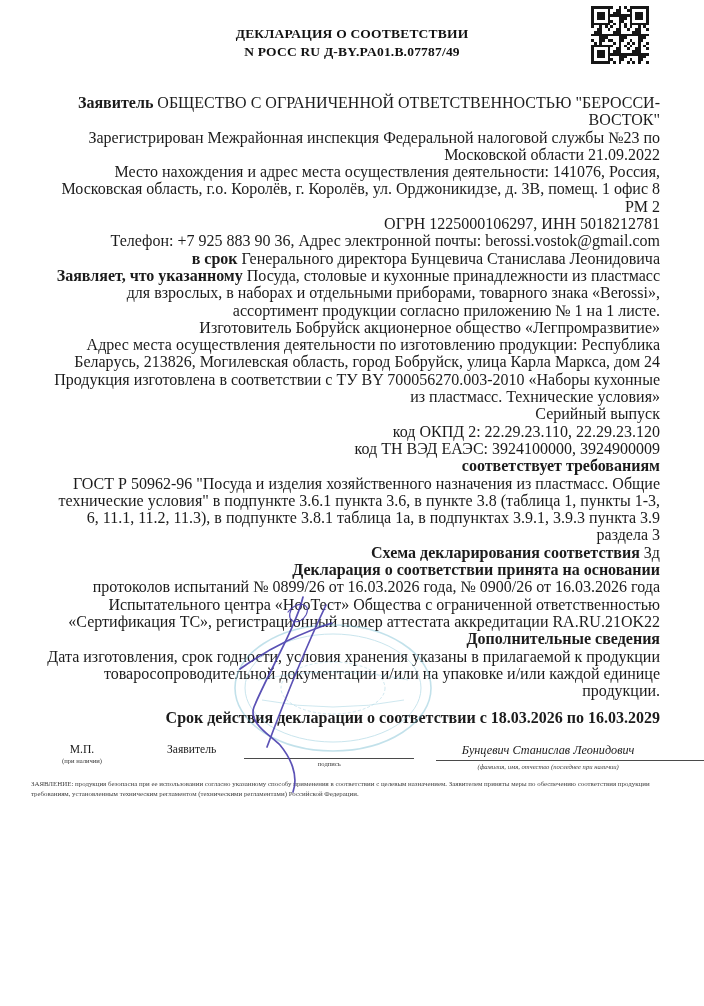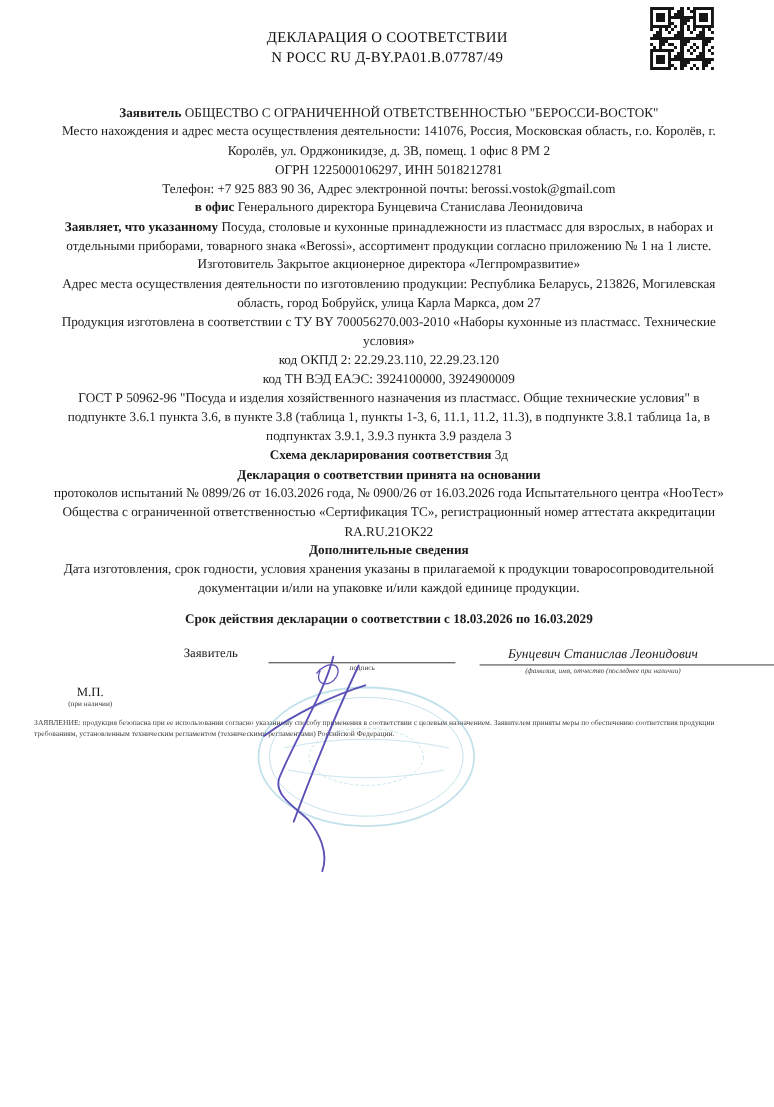--- a/index.html
+++ b/index.html
@@ -7,47 +7,47 @@
     position:relative;
     width:704px;height:1006px;
     background:#ffffff;
     font-family:"Liberation Serif", serif;
     color:#1b1b1b;
     overflow:hidden;
   }
   .title{
     padding-top:25px;
     text-align:center;
-    font-weight:normal;
+    font-weight:bold;
     font-size:13.5px;
     line-height:18px;
     color:#121212;
     letter-spacing:0.2px;
   }
   .qr{
     position:absolute;
     left:591px;top:6px;
     width:58px;height:58px;
   }
   .doc-body{
     margin:33px 44px 16px 47px;
-    font-size:12px;
+    font-size:16px;
     line-height:17.3px;
-    text-align:center;
+    text-align:right;
   }
   .para{margin:0;}
   .para .b{font-weight:bold;}
   .gap-top{margin-top:10px;}
   .sig-row{
     display:flex;
     align-items:flex-start;
     margin:12px 44px 0 47px;
     font-size:11.6px;
   }
-  .col-mp{width:70px;text-align:center;margin-top:36px;}
+  .col-mp{width:70px;text-align:center;}
   .mp-note,.sig-note,.name-note{
     font-size:6.6px;
     color:#3a3a3a;
     text-align:center;
     line-height:9px;
   }
   .col-applicant{margin-left:50px;white-space:nowrap;}
   .col-sigline{
     flex:0 0 170px;
     margin-left:28px;
@@ -244,30 +244,33 @@
       </g>
   </svg>
 
   <div class="title">
     <div>ДЕКЛАРАЦИЯ О СООТВЕТСТВИИ</div>
     <div>N РОСС RU Д-BY.PA01.B.07787/49</div>
   </div>
 
   <div class="doc-body">
     <div class="para"><span class="b">Заявитель </span><span>ОБЩЕСТВО С ОГРАНИЧЕННОЙ ОТВЕТСТВЕННОСТЬЮ "БЕРОССИ-ВОСТОК"</span></div>
+    <div class="para"><span class="b"></span><span>Зарегистрирован Межрайонная инспекция Федеральной налоговой службы №23 по Московской области 21.09.2022</span></div>
     <div class="para"><span class="b"></span><span>Место нахождения и адрес места осуществления деятельности: 141076, Россия, Московская область, г.о. Королёв, г. Королёв, ул. Орджоникидзе, д. 3В, помещ. 1 офис 8 РМ 2</span></div>
     <div class="para"><span class="b"></span><span>ОГРН 1225000106297, ИНН 5018212781</span></div>
     <div class="para"><span class="b"></span><span>Телефон: +7 925 883 90 36, Адрес электронной почты: berossi.vostok@gmail.com</span></div>
-    <div class="para"><span class="b">в офис </span><span>Генерального директора Бунцевича Станислава Леонидовича</span></div>
+    <div class="para"><span class="b">в срок </span><span>Генерального директора Бунцевича Станислава Леонидовича</span></div>
     <div class="para"><span class="b">Заявляет, что указанному </span><span>Посуда, столовые и кухонные принадлежности из пластмасс для взрослых, в наборах и отдельными приборами, товарного знака «Berossi», ассортимент продукции согласно приложению № 1 на 1 листе.</span></div>
-    <div class="para"><span class="b"></span><span>Изготовитель Закрытое акционерное директора «Легпромразвитие»</span></div>
-    <div class="para"><span class="b"></span><span>Адрес места осуществления деятельности по изготовлению продукции: Республика Беларусь, 213826, Могилевская область, город Бобруйск, улица Карла Маркса, дом 27</span></div>
+    <div class="para"><span class="b"></span><span>Изготовитель Бобруйск акционерное общество «Легпромразвитие»</span></div>
+    <div class="para"><span class="b"></span><span>Адрес места осуществления деятельности по изготовлению продукции: Республика Беларусь, 213826, Могилевская область, город Бобруйск, улица Карла Маркса, дом 24</span></div>
     <div class="para"><span class="b"></span><span>Продукция изготовлена в соответствии с ТУ BY 700056270.003-2010 «Наборы кухонные из пластмасс. Технические условия»</span></div>
+    <div class="para"><span class="b"></span><span>Серийный выпуск</span></div>
     <div class="para"><span class="b"></span><span>код ОКПД 2: 22.29.23.110, 22.29.23.120</span></div>
     <div class="para"><span class="b"></span><span>код ТН ВЭД ЕАЭС: 3924100000, 3924900009</span></div>
+    <div class="para"><span class="b">соответствует требованиям</span><span></span></div>
     <div class="para"><span class="b"></span><span>ГОСТ Р 50962-96 "Посуда и изделия хозяйственного назначения из пластмасс. Общие технические условия" в подпункте 3.6.1 пункта 3.6, в пункте 3.8 (таблица 1, пункты 1-3, 6, 11.1, 11.2, 11.3), в подпункте 3.8.1 таблица 1а, в подпунктах 3.9.1, 3.9.3 пункта 3.9 раздела 3</span></div>
     <div class="para"><span class="b">Схема декларирования соответствия </span><span>3д</span></div>
     <div class="para"><span class="b">Декларация о соответствии принята на основании</span><span></span></div>
     <div class="para"><span class="b"></span><span>протоколов испытаний № 0899/26 от 16.03.2026 года, № 0900/26 от 16.03.2026 года Испытательного центра «НооТест» Общества с ограниченной ответственностью «Сертификация ТС», регистрационный номер аттестата аккредитации RA.RU.21OK22</span></div>
     <div class="para"><span class="b">Дополнительные сведения</span><span></span></div>
     <div class="para"><span class="b"></span><span>Дата изготовления, срок годности, условия хранения указаны в прилагаемой к продукции товаросопроводительной документации и/или на упаковке и/или каждой единице продукции.</span></div>
     <div class="para gap-top"><span class="b">Срок действия декларации о соответствии с 18.03.2026 по 16.03.2029</span><span></span></div>
   </div>
 
   <div class="sig-row">

